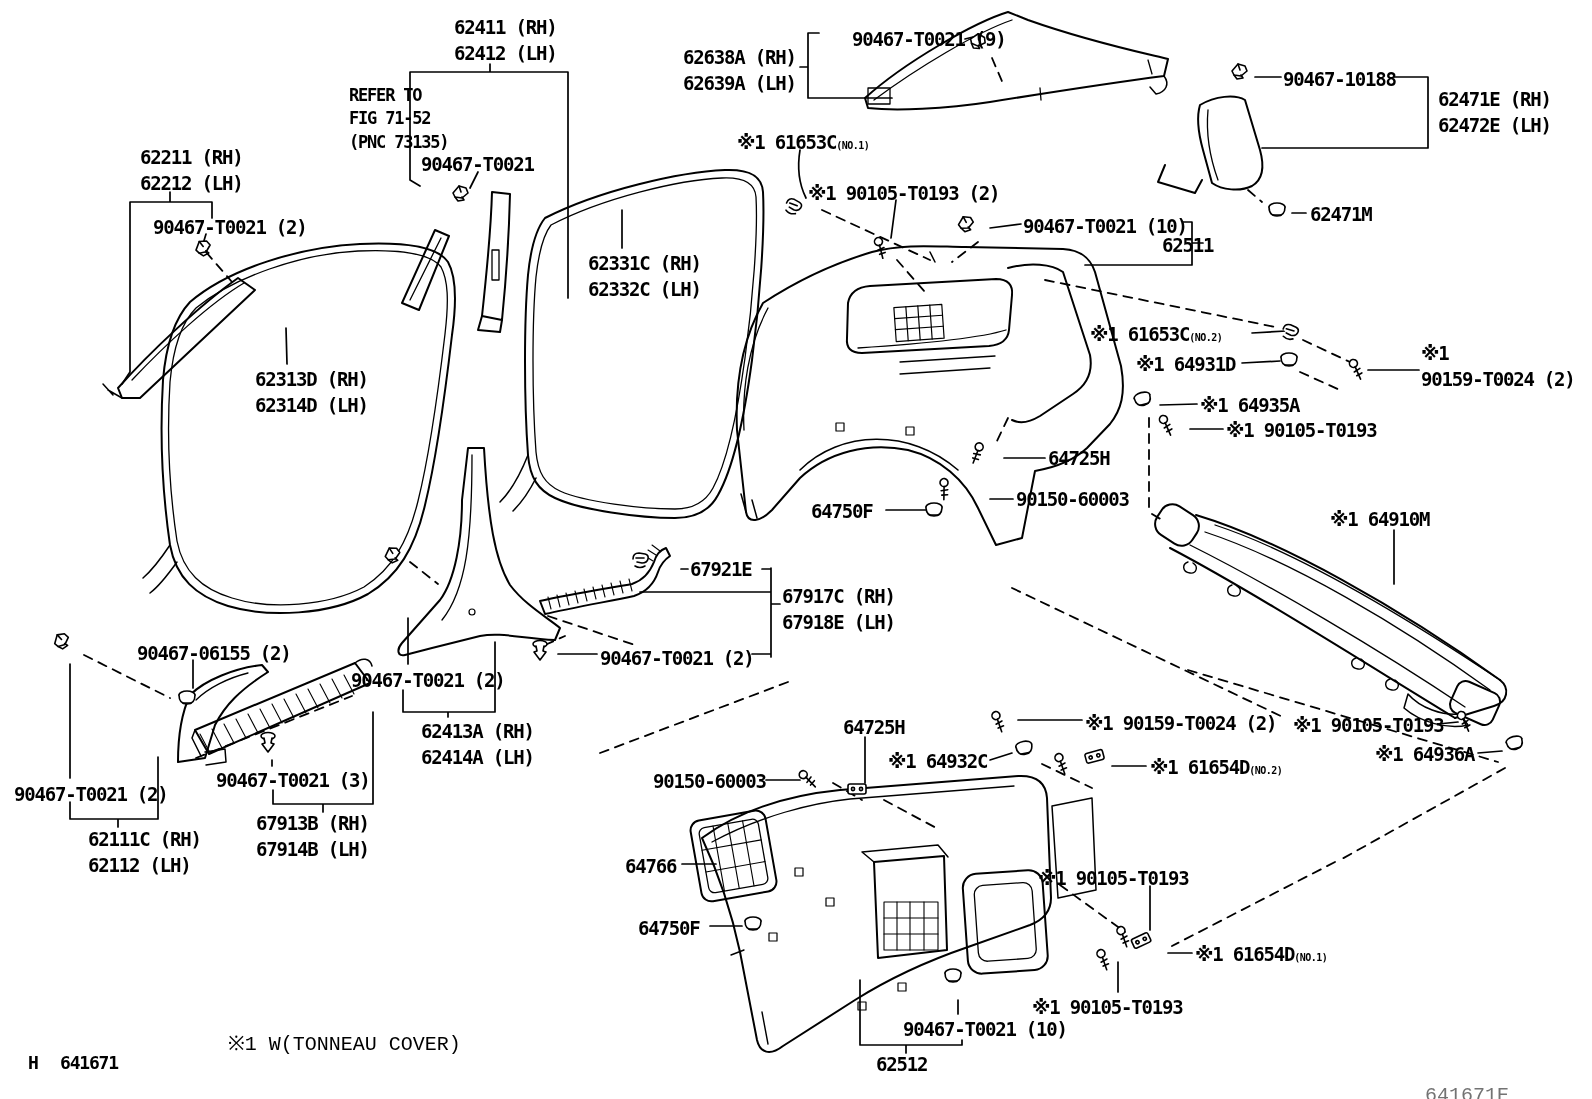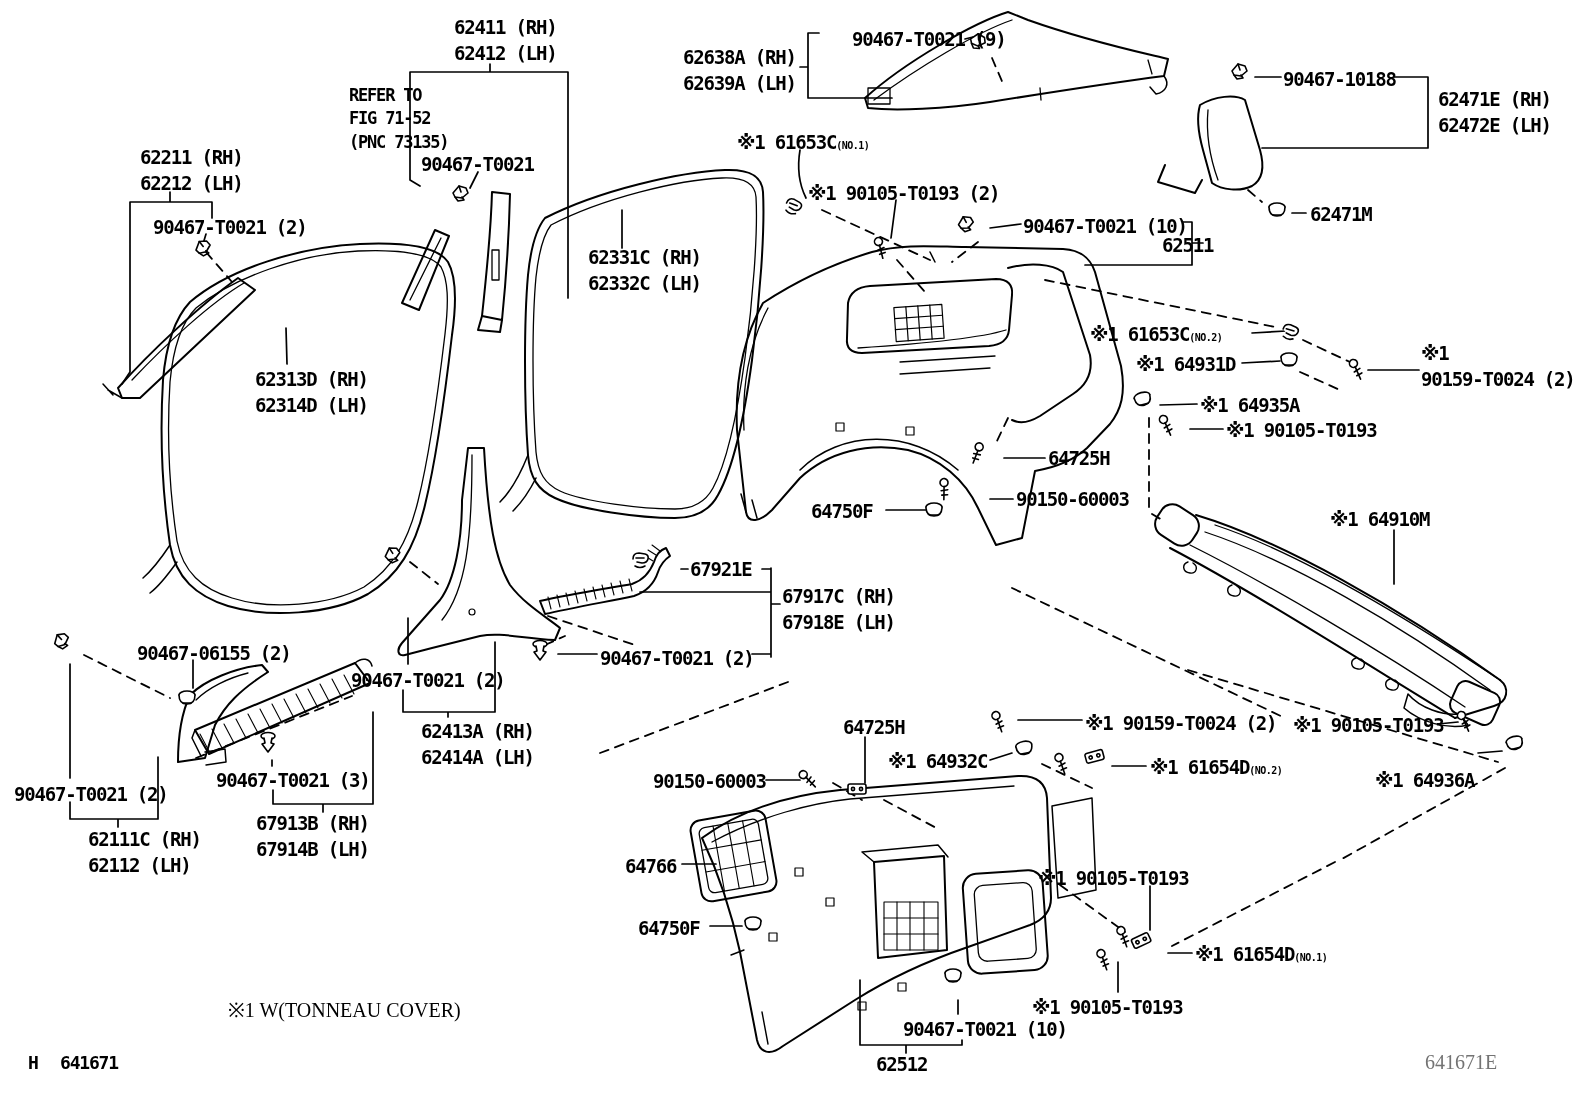--- a/index.html
+++ b/index.html
@@ -4,22 +4,22 @@
 <style>
   html,body{margin:0;padding:0;background:#fff;}
   .stage{position:relative;width:1592px;height:1099px;background:#ffffff;overflow:hidden;
          font-family:"DejaVu Sans Mono","DejaVu Sans",monospace;}
   .stage svg{position:absolute;left:0;top:0;}
   .lbl{position:absolute;font-weight:bold;font-size:19px;line-height:1.38;
        letter-spacing:-1.2px;white-space:pre-line;color:#000;}
   .lbl .sfx{font-size:10px;letter-spacing:-0.5px;}
   .mid{font-size:17px;}
   .foot{font-size:18px;}
-  .plain{font-family:Liberation Serif, serif;font-weight:normal;
-         font-size:20px;letter-spacing:0;white-space:pre-line;}
+  .plain{font-family:Liberation Mono, monospace;font-weight:normal;
+         font-size:20px;letter-spacing:0;white-space:pre-line;margin-top:33px;}
   path,line,rect,ellipse,circle{vector-effect:non-scaling-stroke;}
 </style>
 </head>
 <body>
 
 <div class="stage">
 
 <svg width="1592" height="1099" viewBox="0 0 1592 1099" fill="none" stroke="#000" stroke-width="2" stroke-linecap="round" stroke-linejoin="round">
   <defs>
     <g id="sym-clip">
@@ -310,21 +310,21 @@
 62412 (LH)</span></div>
 <div class="lbl mid" style="left:349px;top:84px"><span>REFER TO
 FIG 71-52
 (PNC 73135)</span></div>
 <div class="lbl" style="left:421px;top:151px"><span>90467-T0021</span></div>
 <div class="lbl" style="left:140px;top:144px"><span>62211 (RH)
 62212 (LH)</span></div>
 <div class="lbl" style="left:153px;top:214px"><span>90467-T0021 (2)</span></div>
 <div class="lbl" style="left:255px;top:366px"><span>62313D (RH)
 62314D (LH)</span></div>
-<div class="lbl" style="left:588px;top:244px"><span>62331C (RH)
+<div class="lbl" style="left:588px;top:250px"><span>62331C (RH)
 62332C (LH)</span></div>
 <div class="lbl" style="left:683px;top:44px"><span>62638A (RH)
 62639A (LH)</span></div>
 <div class="lbl" style="left:852px;top:26px"><span>90467-T0021 (9)</span></div>
 <div class="lbl" style="left:1283px;top:66px"><span>90467-10188</span></div>
 <div class="lbl" style="left:1438px;top:86px"><span>62471E (RH)
 62472E (LH)</span></div>
 <div class="lbl" style="left:1310px;top:201px"><span>62471M</span></div>
 <div class="lbl" style="left:737px;top:129px"><span>※1 61653C</span><span class="sfx">(NO.1)</span></div>
 <div class="lbl" style="left:808px;top:180px"><span>※1 90105-T0193 (2)</span></div>
@@ -350,21 +350,21 @@
 <div class="lbl" style="left:137px;top:640px"><span>90467-06155 (2)</span></div>
 <div class="lbl" style="left:14px;top:781px"><span>90467-T0021 (2)</span></div>
 <div class="lbl" style="left:88px;top:826px"><span>62111C (RH)
 62112 (LH)</span></div>
 <div class="lbl" style="left:216px;top:767px"><span>90467-T0021 (3)</span></div>
 <div class="lbl" style="left:256px;top:810px"><span>67913B (RH)
 67914B (LH)</span></div>
 <div class="lbl" style="left:843px;top:714px"><span>64725H</span></div>
 <div class="lbl" style="left:1085px;top:710px"><span>※1 90159-T0024 (2)</span></div>
 <div class="lbl" style="left:1293px;top:712px"><span>※1 90105-T0193</span></div>
-<div class="lbl" style="left:1375px;top:767px"><span>※1 64936A</span></div>
+<div class="lbl" style="left:1375px;top:741px"><span>※1 64936A</span></div>
 <div class="lbl" style="left:1150px;top:754px"><span>※1 61654D</span><span class="sfx">(NO.2)</span></div>
 <div class="lbl" style="left:888px;top:748px"><span>※1 64932C</span></div>
 <div class="lbl" style="left:653px;top:768px"><span>90150-60003</span></div>
 <div class="lbl" style="left:625px;top:853px"><span>64766</span></div>
 <div class="lbl" style="left:638px;top:915px"><span>64750F</span></div>
 <div class="lbl" style="left:1038px;top:865px"><span>※1 90105-T0193</span></div>
 <div class="lbl" style="left:1195px;top:941px"><span>※1 61654D</span><span class="sfx">(NO.1)</span></div>
 <div class="lbl" style="left:1032px;top:994px"><span>※1 90105-T0193</span></div>
 <div class="lbl" style="left:903px;top:1016px"><span>90467-T0021 (10)</span></div>
 <div class="lbl" style="left:876px;top:1051px"><span>62512</span></div>

